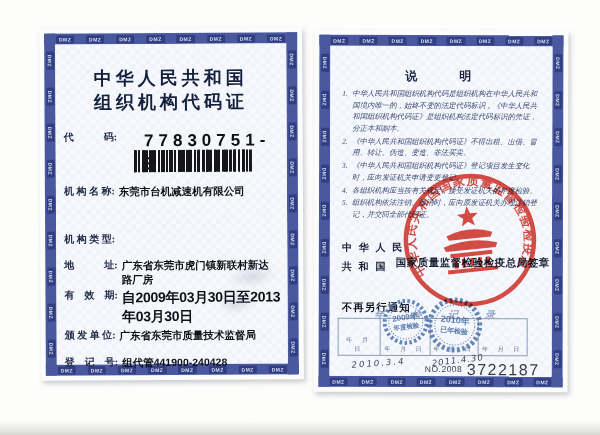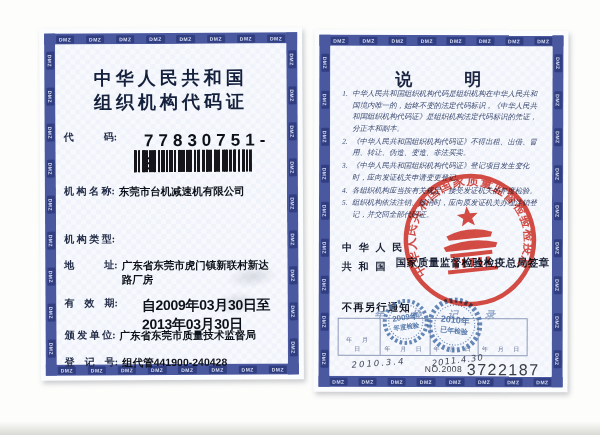--- a/index.html
+++ b/index.html
@@ -45,21 +45,21 @@
                repeating-linear-gradient(90deg,#15151a 0 2px,transparent 2px 4px),
                repeating-linear-gradient(90deg,#15151a 0 1px,transparent 1px 5px),
                repeating-linear-gradient(90deg,#15151a 0 3px,transparent 3px 9px); }
   .addr-val { max-width:152px; }
   .smudge { position:absolute; width:52px; height:22px; border-radius:50%;
             background:radial-gradient(ellipse, rgba(130,135,150,.25), transparent 70%);
             filter:blur(1px); transform:rotate(-8deg); }
 
   
   .notes-title { position:absolute; top:22px; left:0; right:0; text-align:center;
-                 font-size:17px; font-weight:bold; color:#1b2440; letter-spacing:6px; }
+                 font-size:12px; font-weight:bold; color:#1b2440; letter-spacing:6px; }
   .notes { position:absolute; left:12px; top:42px; width:202px; color:#3c4a71;
            font-size:7.4px; line-height:1.58; font-style:italic;
            font-family:"Liberation Serif", serif; }
   .note-item { display:flex; margin-bottom:1px; }
   .note-num { flex:0 0 10px; }
   .issuer-left { position:absolute; left:12px; top:192px; color:#1a2135; font-size:10px;
                  font-weight:bold; line-height:1.9; letter-spacing:2px; }
   .issuer-main { position:absolute; left:66px; top:210px; color:#1a2135; font-size:10.5px;
                  font-weight:bold; letter-spacing:.5px; white-space:nowrap; }
   .annual { position:absolute; left:12px; color:#101522; font-size:10.5px; font-weight:bold;
@@ -153,21 +153,21 @@
       <span class="lbl">机 构 类 型:</span>
     </div>
 
     <div class="row" style="top:214px;">
       <span class="lbl">地　　　址:</span>
       <span class="val addr-val">广东省东莞市虎门镇新联村新达路厂房</span>
     </div>
     <div class="smudge" style="left:170px; top:222px;"></div>
     <div class="smudge" style="left:160px; top:248px; width:40px;"></div>
 
-    <div class="row" style="top:252px;gap:20px;">
+    <div class="row" style="top:244px;">
       <span class="lbl">有　效　期:</span>
       <span class="val" style="font-size:14px; letter-spacing:-0.3px;">自2009年03月30日至2013年03月30日</span>
     </div>
 
     <div class="row" style="top:284px;">
       <span class="lbl">颁 发 单 位:</span>
       <span class="val">广东省东莞市质量技术监督局</span>
     </div>
 
     <div class="row" style="top:311px;">

